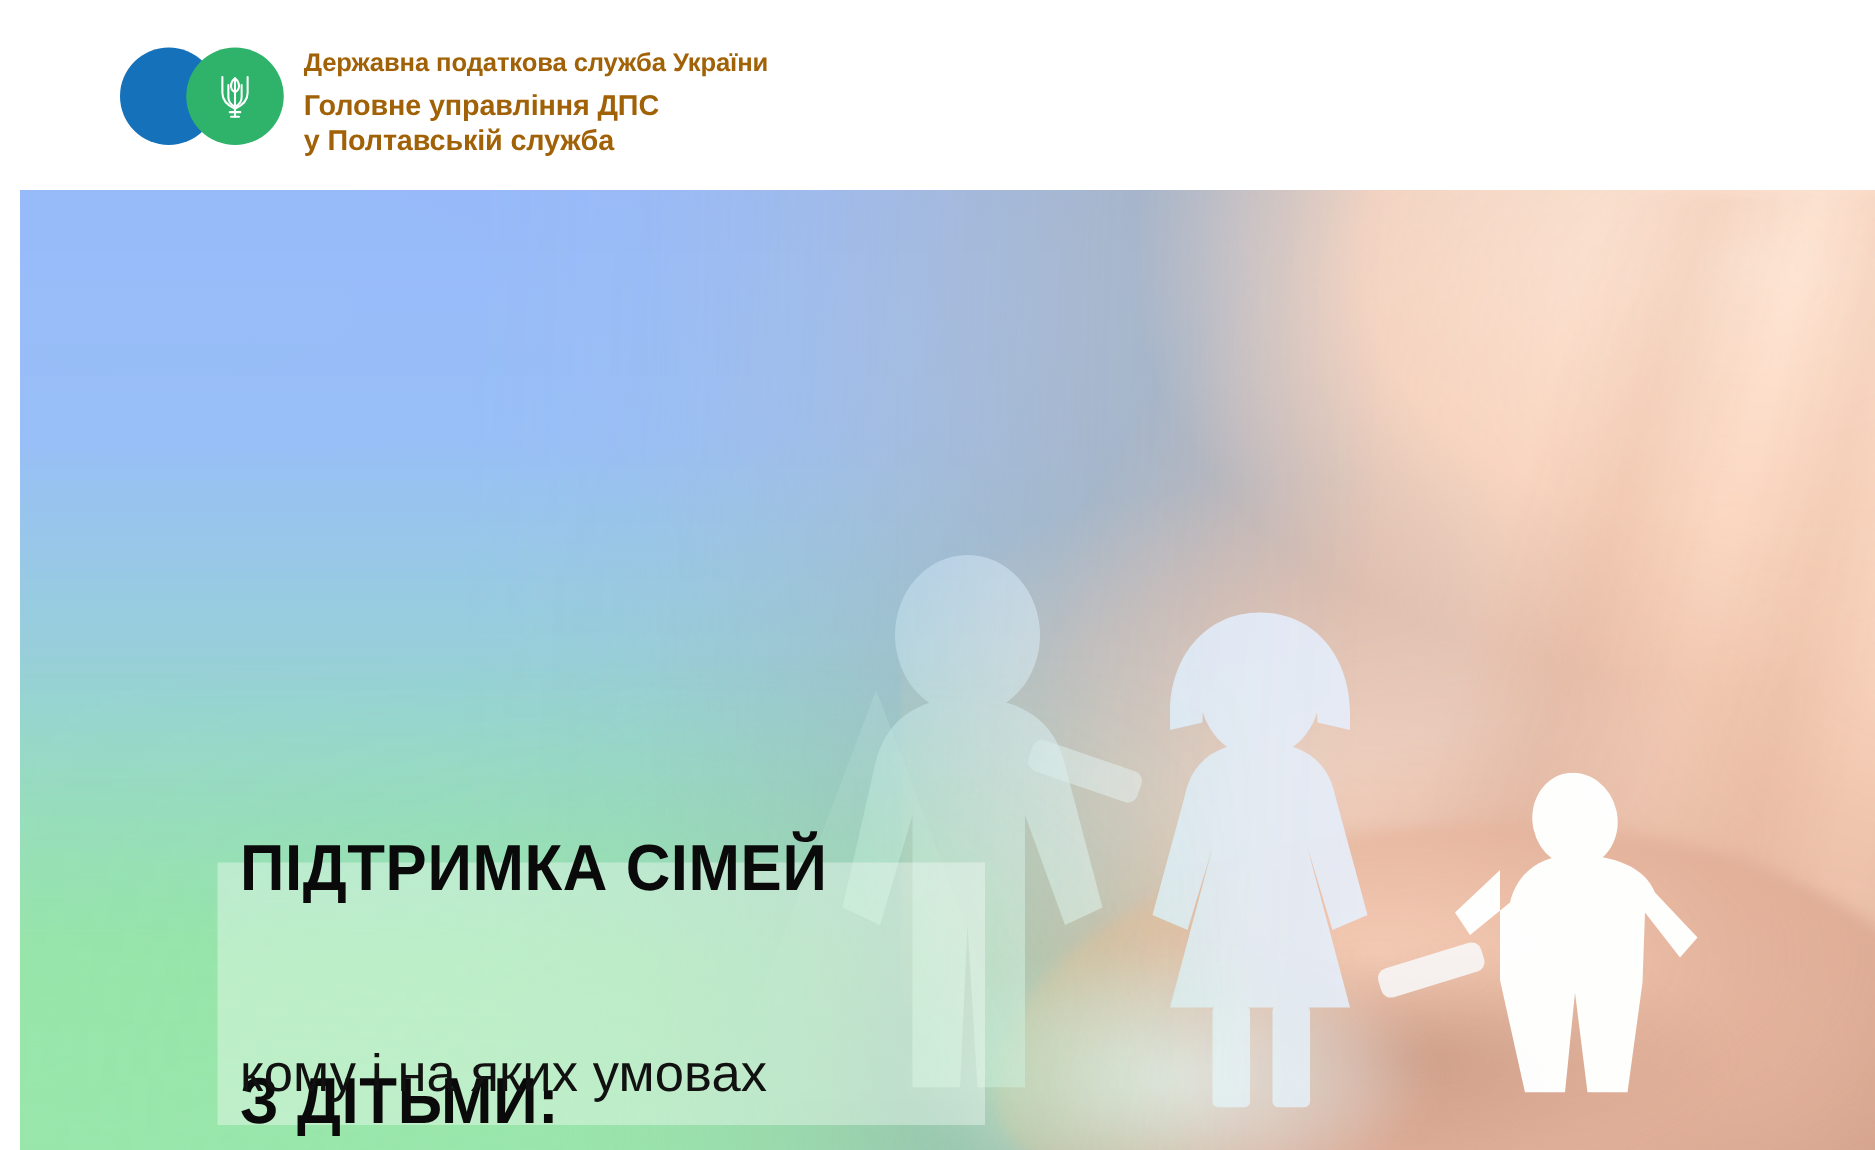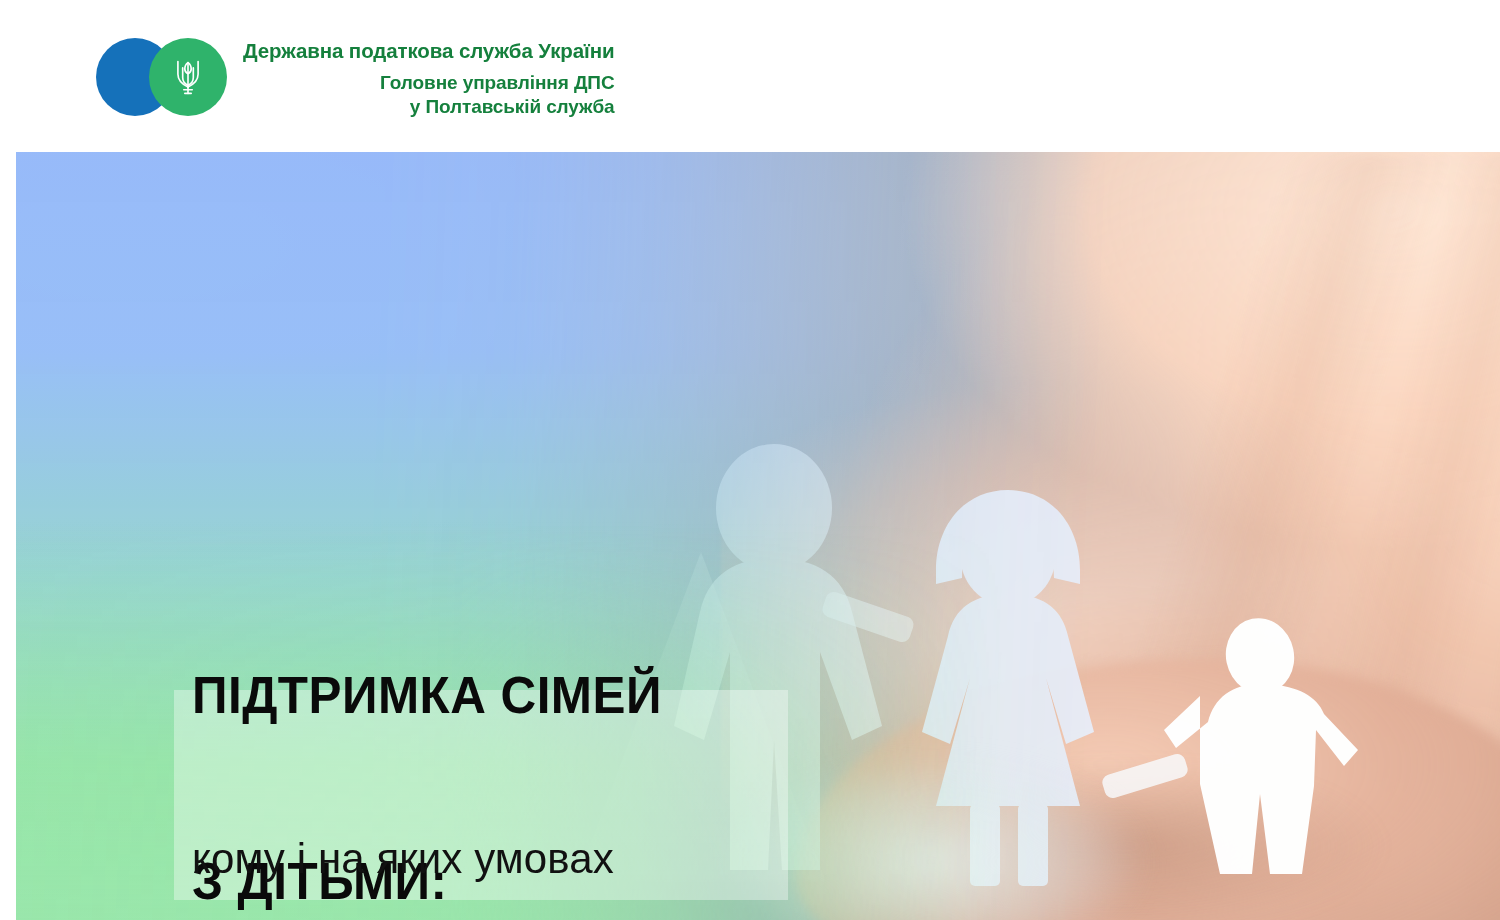--- a/index.html
+++ b/index.html
@@ -60,33 +60,32 @@
     width: 78px;
     height: 78px;
     display: flex;
     align-items: center;
     justify-content: center;
   }
 
   .brand-text {
     margin-left: 16px;
     padding-top: 3px;
-    color: #15803d;
+    color: #a16207;
     line-height: 1.0;
-    text-align: right;
   }
   .brand-line1 {
     font-size: 20.5px;
     font-weight: 700;
     letter-spacing: -0.1px;
     white-space: nowrap;
   }
   .brand-line2,
   .brand-line3 {
-    font-size: 19px;
+    font-size: 23px;
     font-weight: 700;
     letter-spacing: -0.1px;
     white-space: nowrap;
   }
   .brand-line2 { margin-top: 11px; }
   .brand-line3 { margin-top: 5px; }
 
   
   .hero {
     position: absolute;

